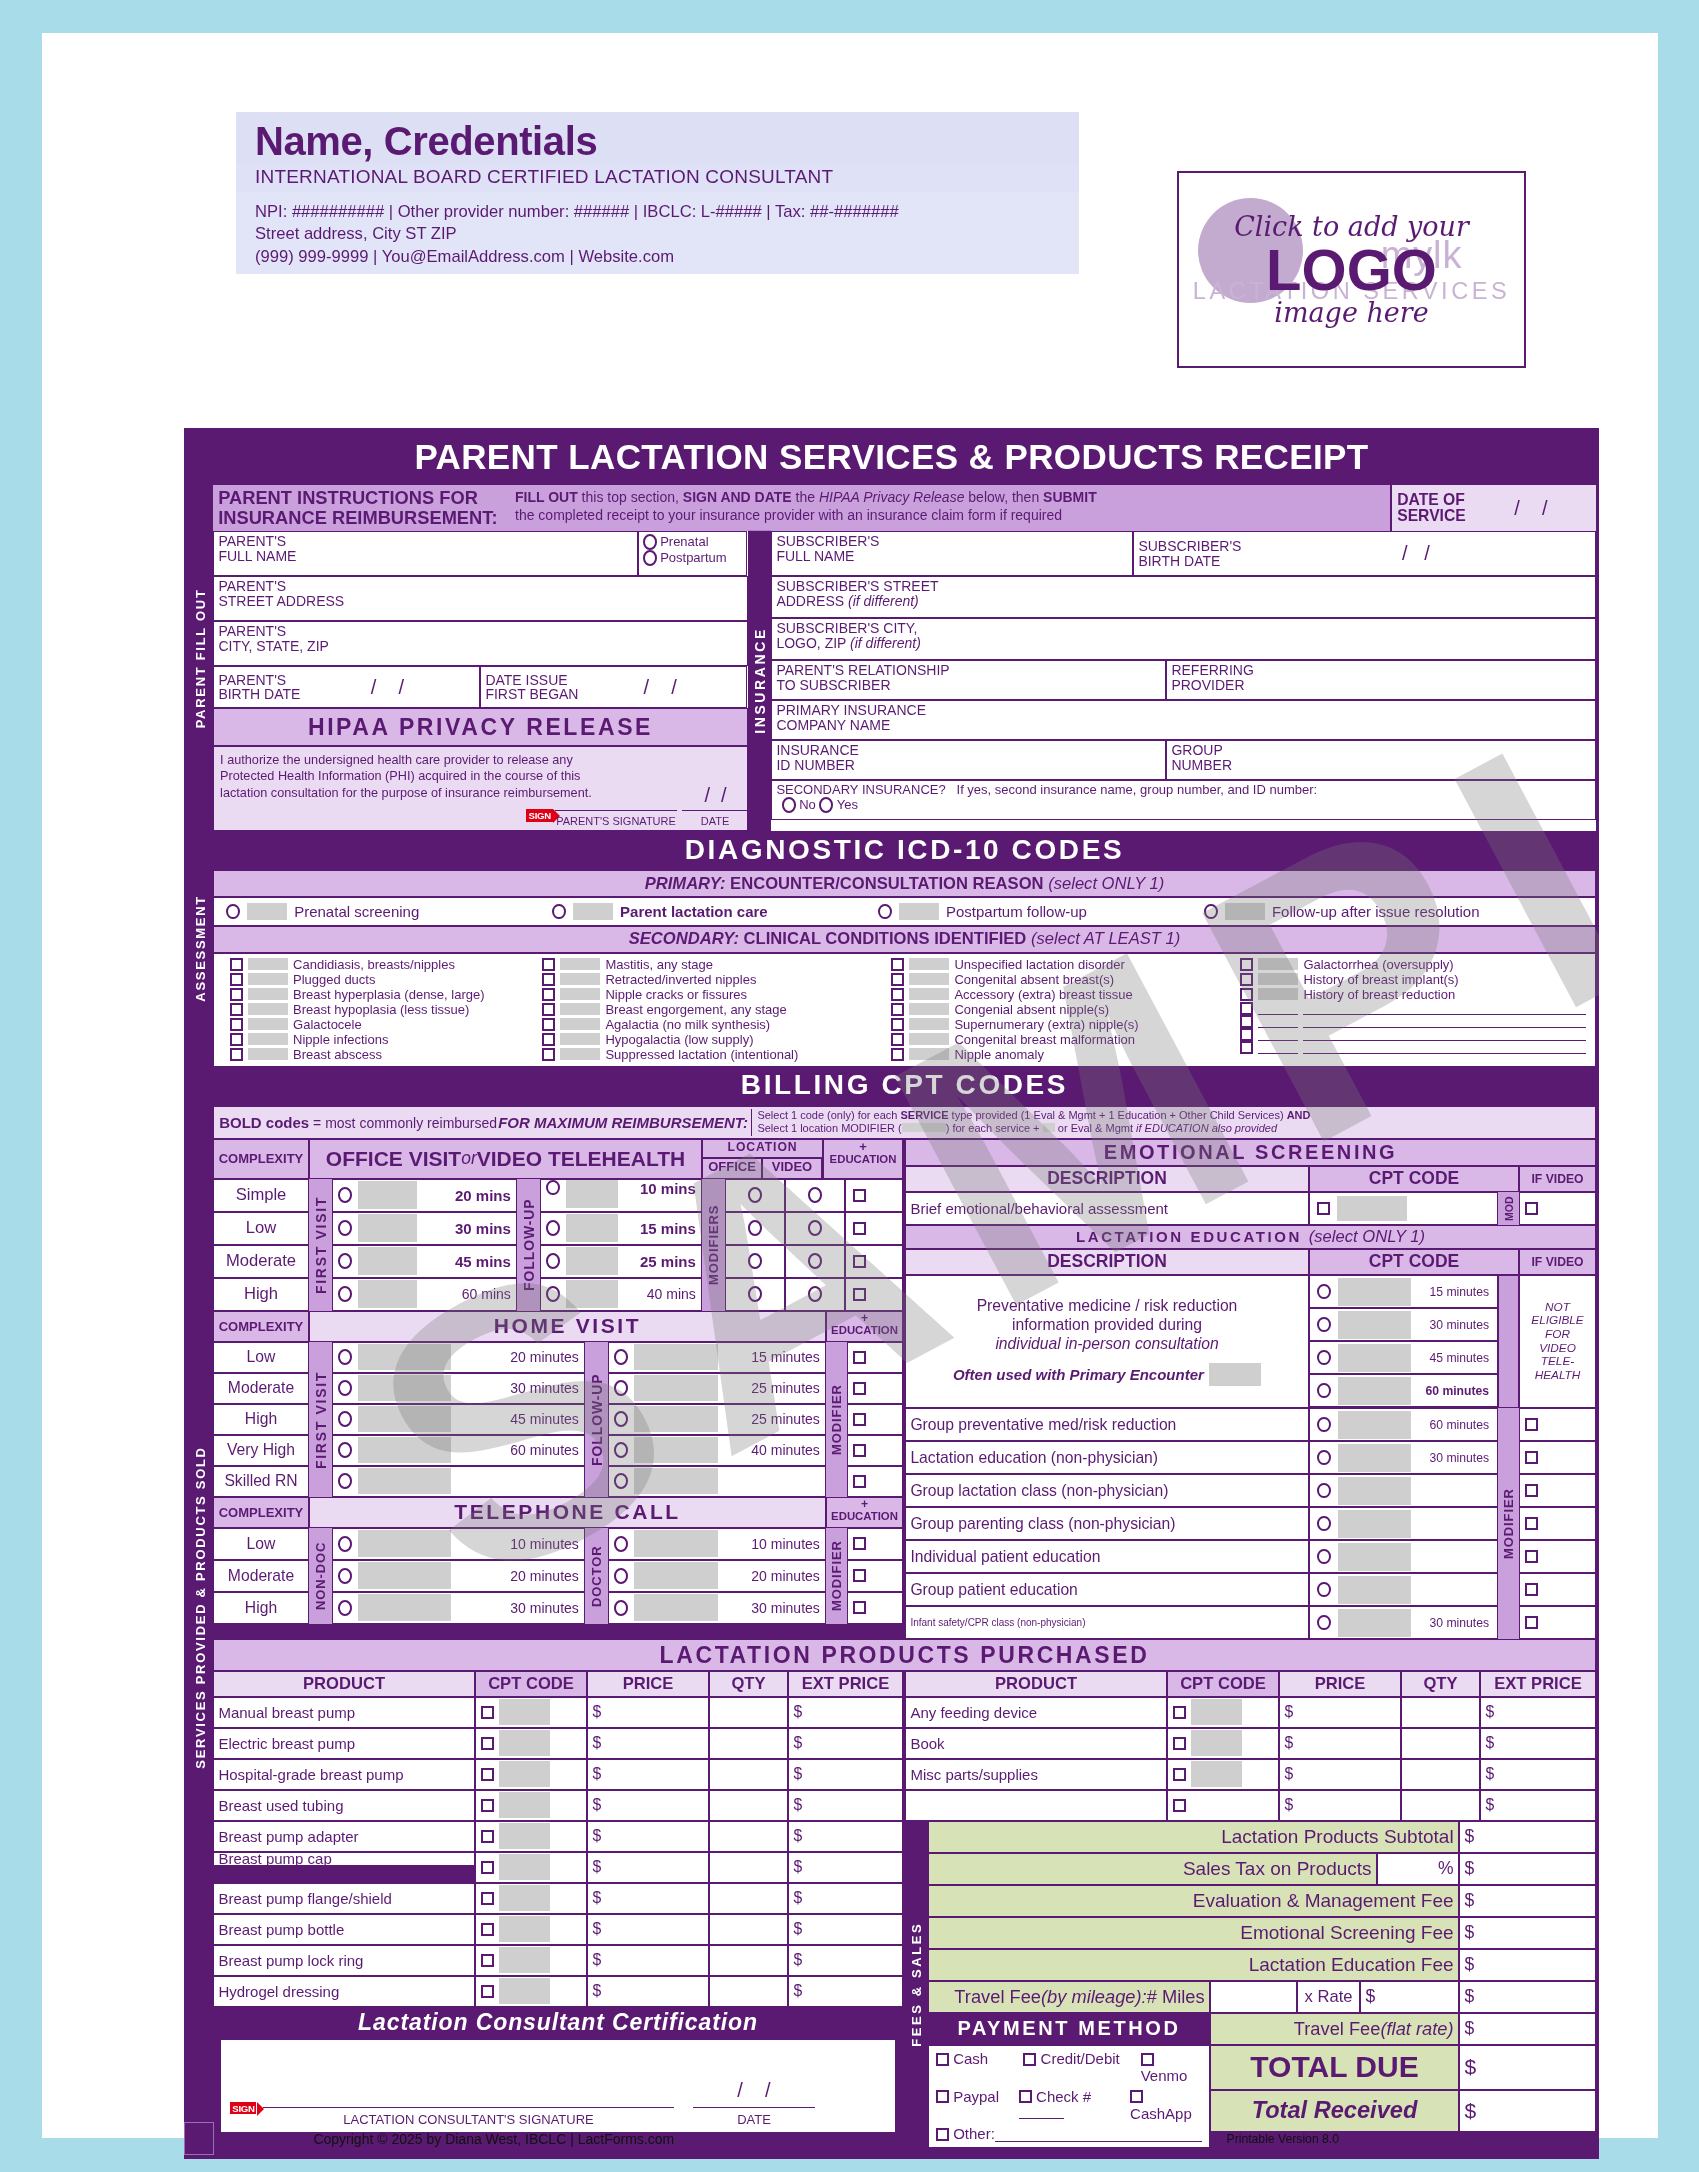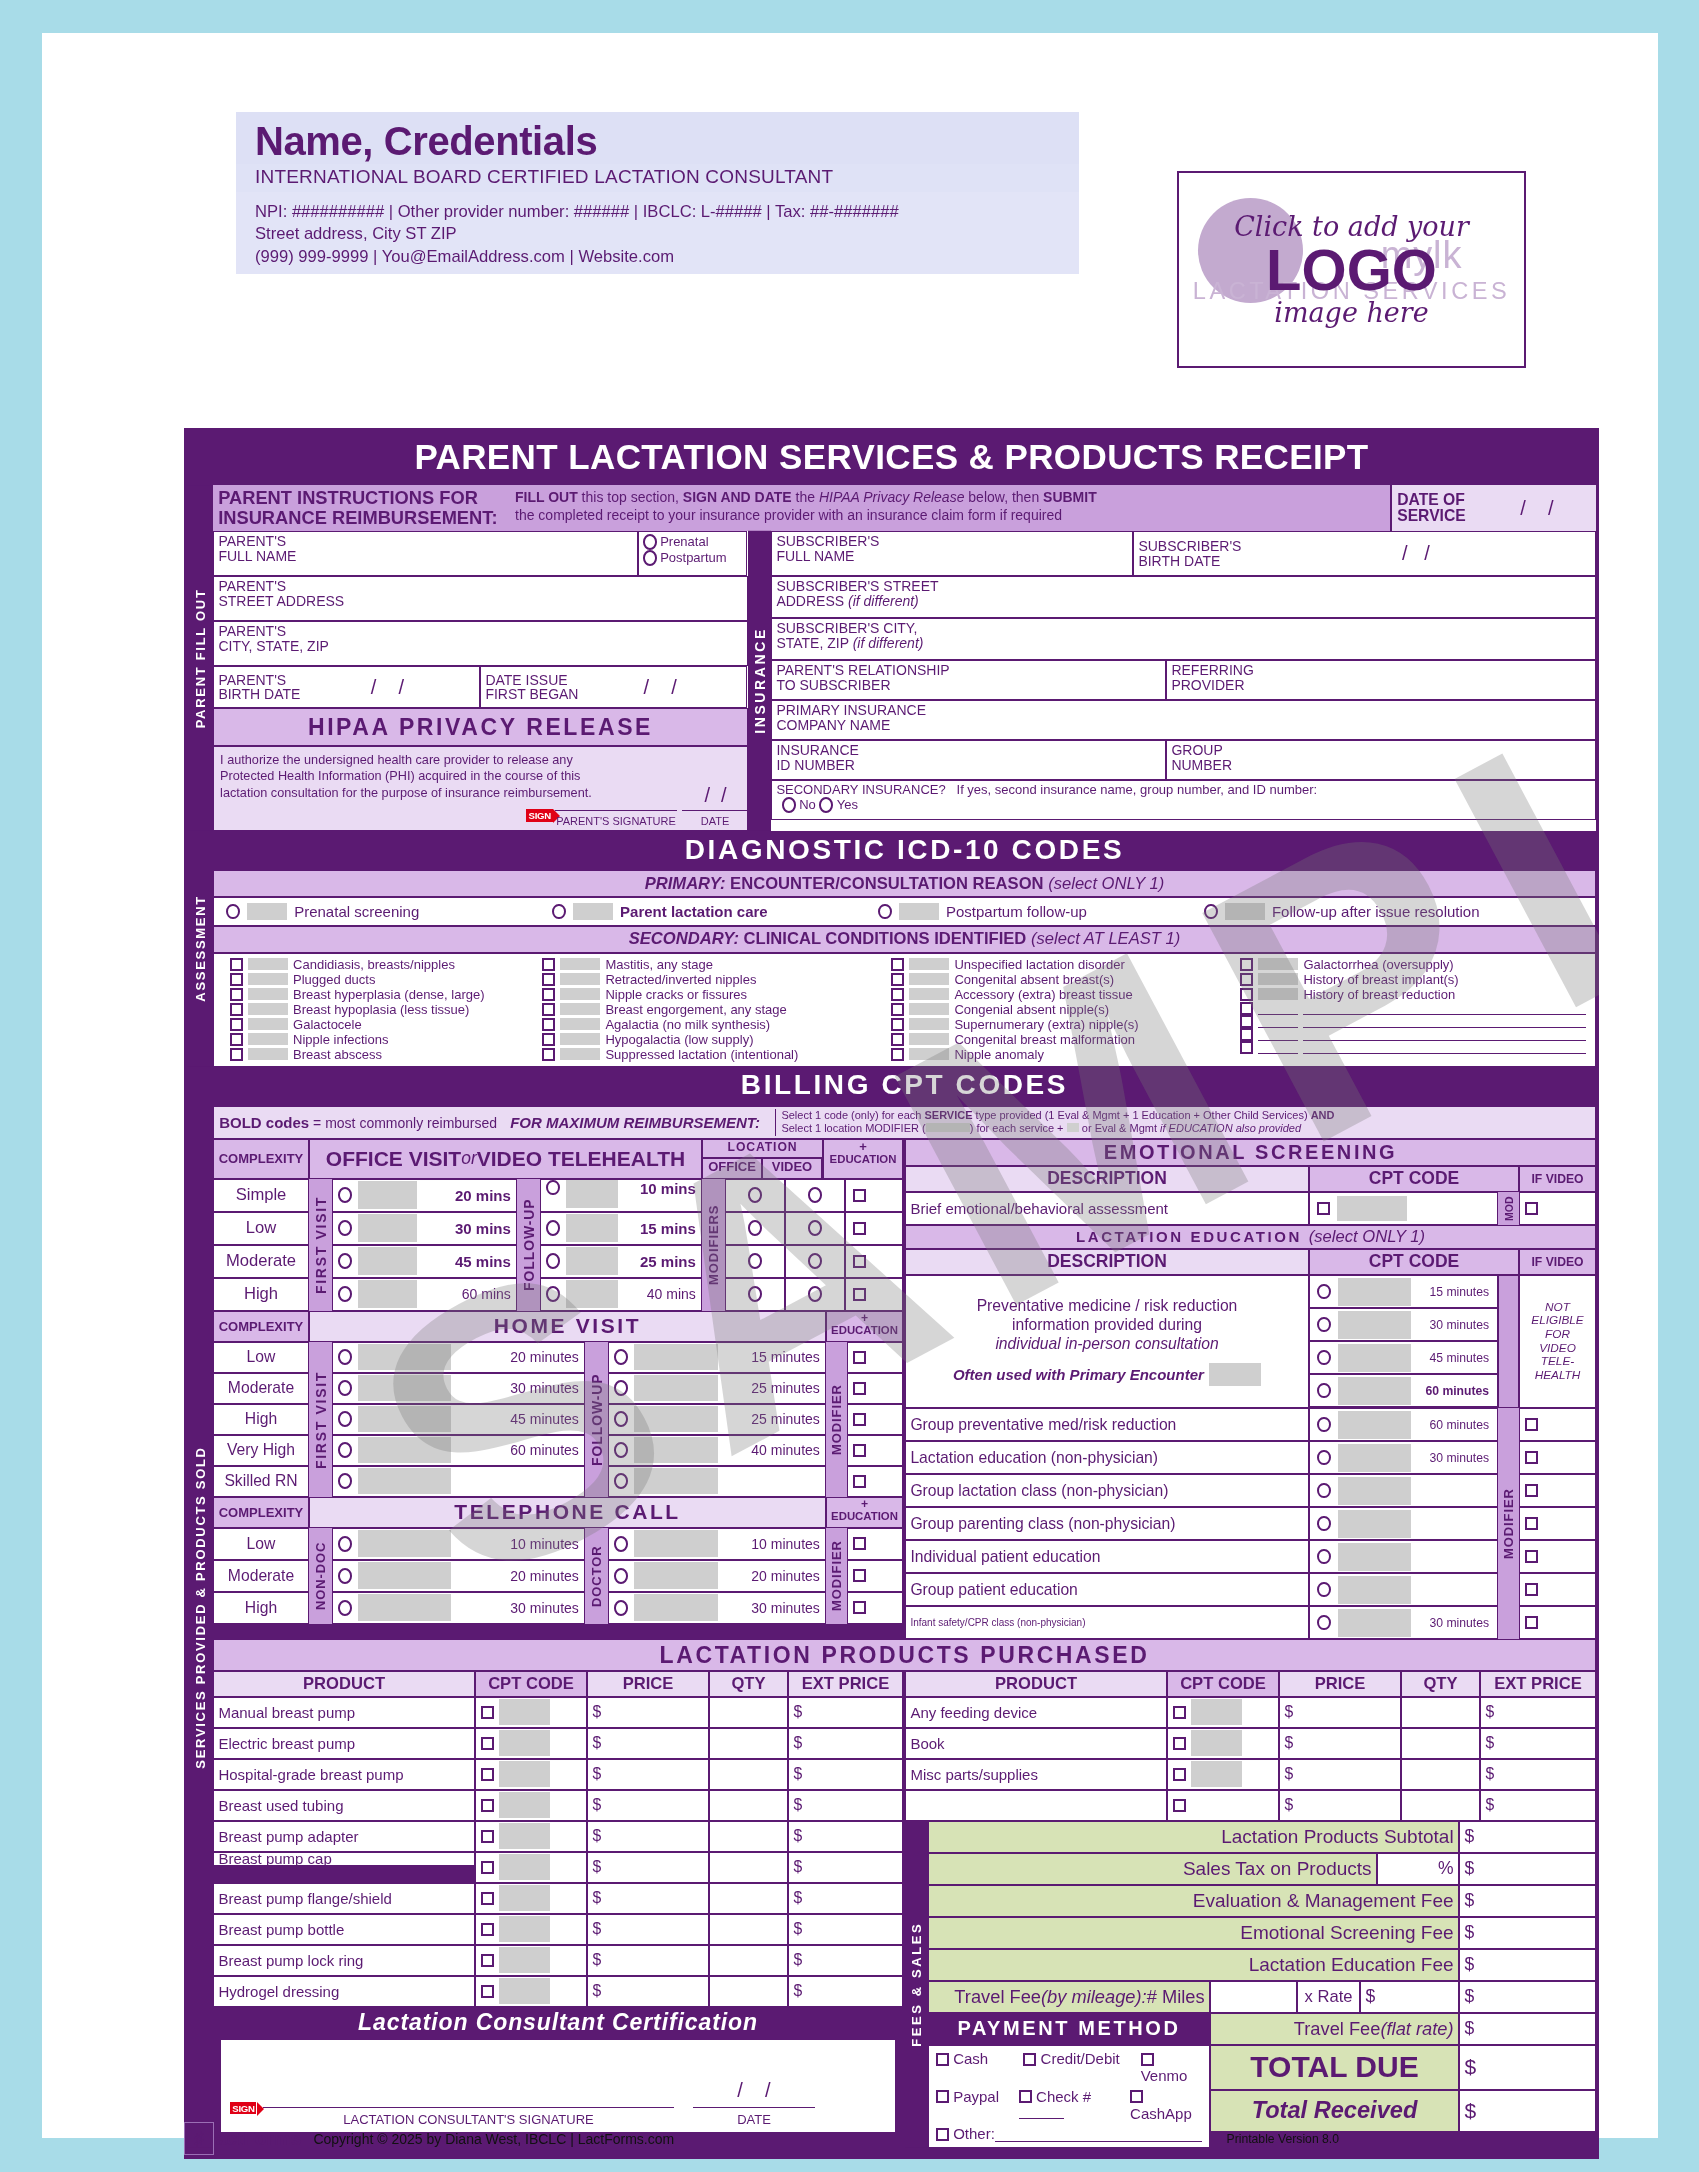--- a/index.html
+++ b/index.html
@@ -57,21 +57,21 @@
   .vlabel {
     writing-mode: vertical-rl; transform: rotate(180deg);
     color: #fff; font-weight: bold; font-size: 13px; letter-spacing: 1.7px;
     display: flex; align-items: center; justify-content: center;
     background: #5b1a72; padding: 0 2.6px;
   }
   .sec-col { flex: 1; }
   .white { background: #fff; }
   .band-lt { background: #c9a0dc; }
   .band-ltr { background: #d9b8e8; }
-  .band-pale { background: #eadbf3; gap: 12px; }
+  .band-pale { background: #eadbf3; }
   .band-dk { background: #5b1a72; color: #fff; }
   .purple-txt { color: #5b1a72; }
   
   .row { display: flex; }
   .cell { border: 0.9px solid #5b1a72; padding: 1.7px 4.4px; color: #5b1a72; font-size: 14px; }
   .lbl2 { line-height: 1.06; font-size: 14px; color: #5b1a72; }
   .radio {
     display: inline-block; width: 14px; height: 15.7px; border: 2.2px solid #5b1a72;
     border-radius: 50%; vertical-align: -3.5px;
   }
@@ -226,21 +226,21 @@
 BIRTH DATE</div>
                 <div style="flex:1;text-align:center" class="slash">/&nbsp;&nbsp;&nbsp;/</div>
               </div>
             </div>
             <div class="cell" style="height:42px">
               <div class="lbl2">SUBSCRIBER'S STREET</div>
               <div class="lbl2"><span>ADDRESS</span> <i>(if different)</i></div>
             </div>
             <div class="cell" style="height:42px">
               <div class="lbl2">SUBSCRIBER'S CITY,</div>
-              <div class="lbl2"><span>STATE, ZIP</span> <i>(if different)</i></div>
+              <div class="lbl2"><span>LOGO, ZIP</span> <i>(if different)</i></div>
             </div>
             <div class="row">
               <div class="cell" style="width:395px;height:40px">
                 <div class="lbl2" style="white-space:pre-line">PARENT'S RELATIONSHIP
 TO SUBSCRIBER</div>
               </div>
               <div class="cell" style="flex:1;height:40px">
                 <div class="lbl2" style="white-space:pre-line">REFERRING
 PROVIDER</div>
               </div>

